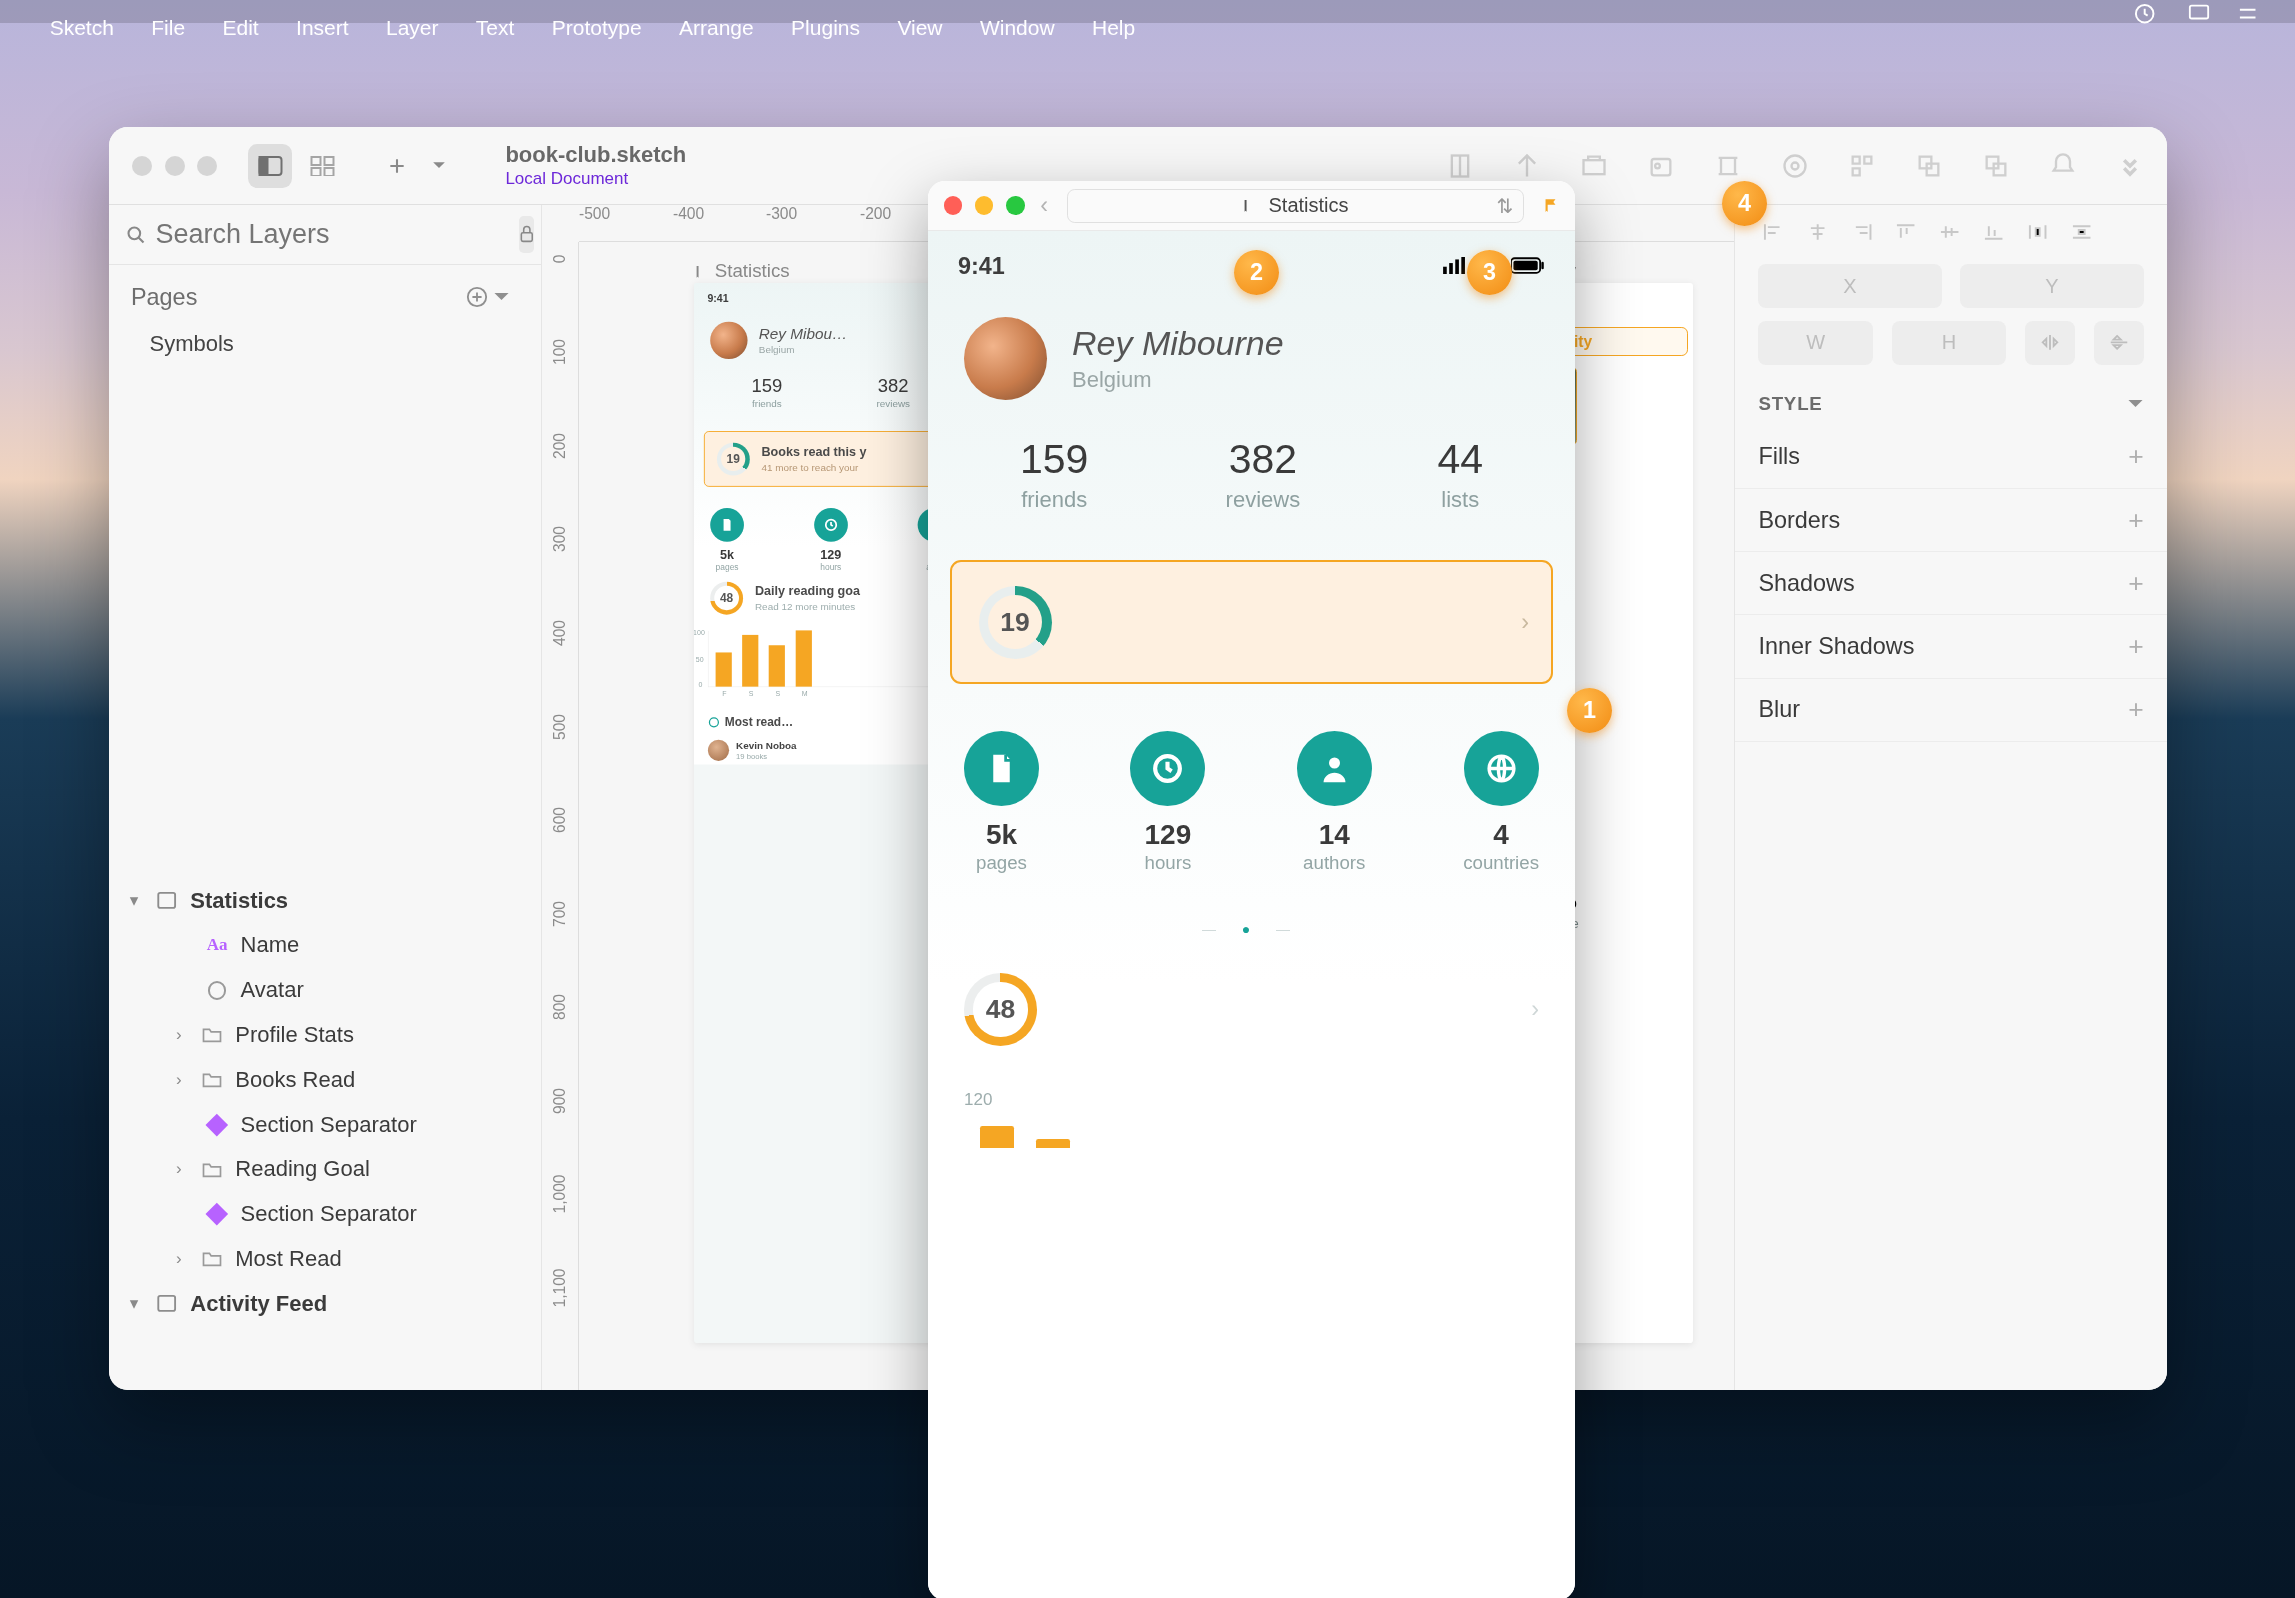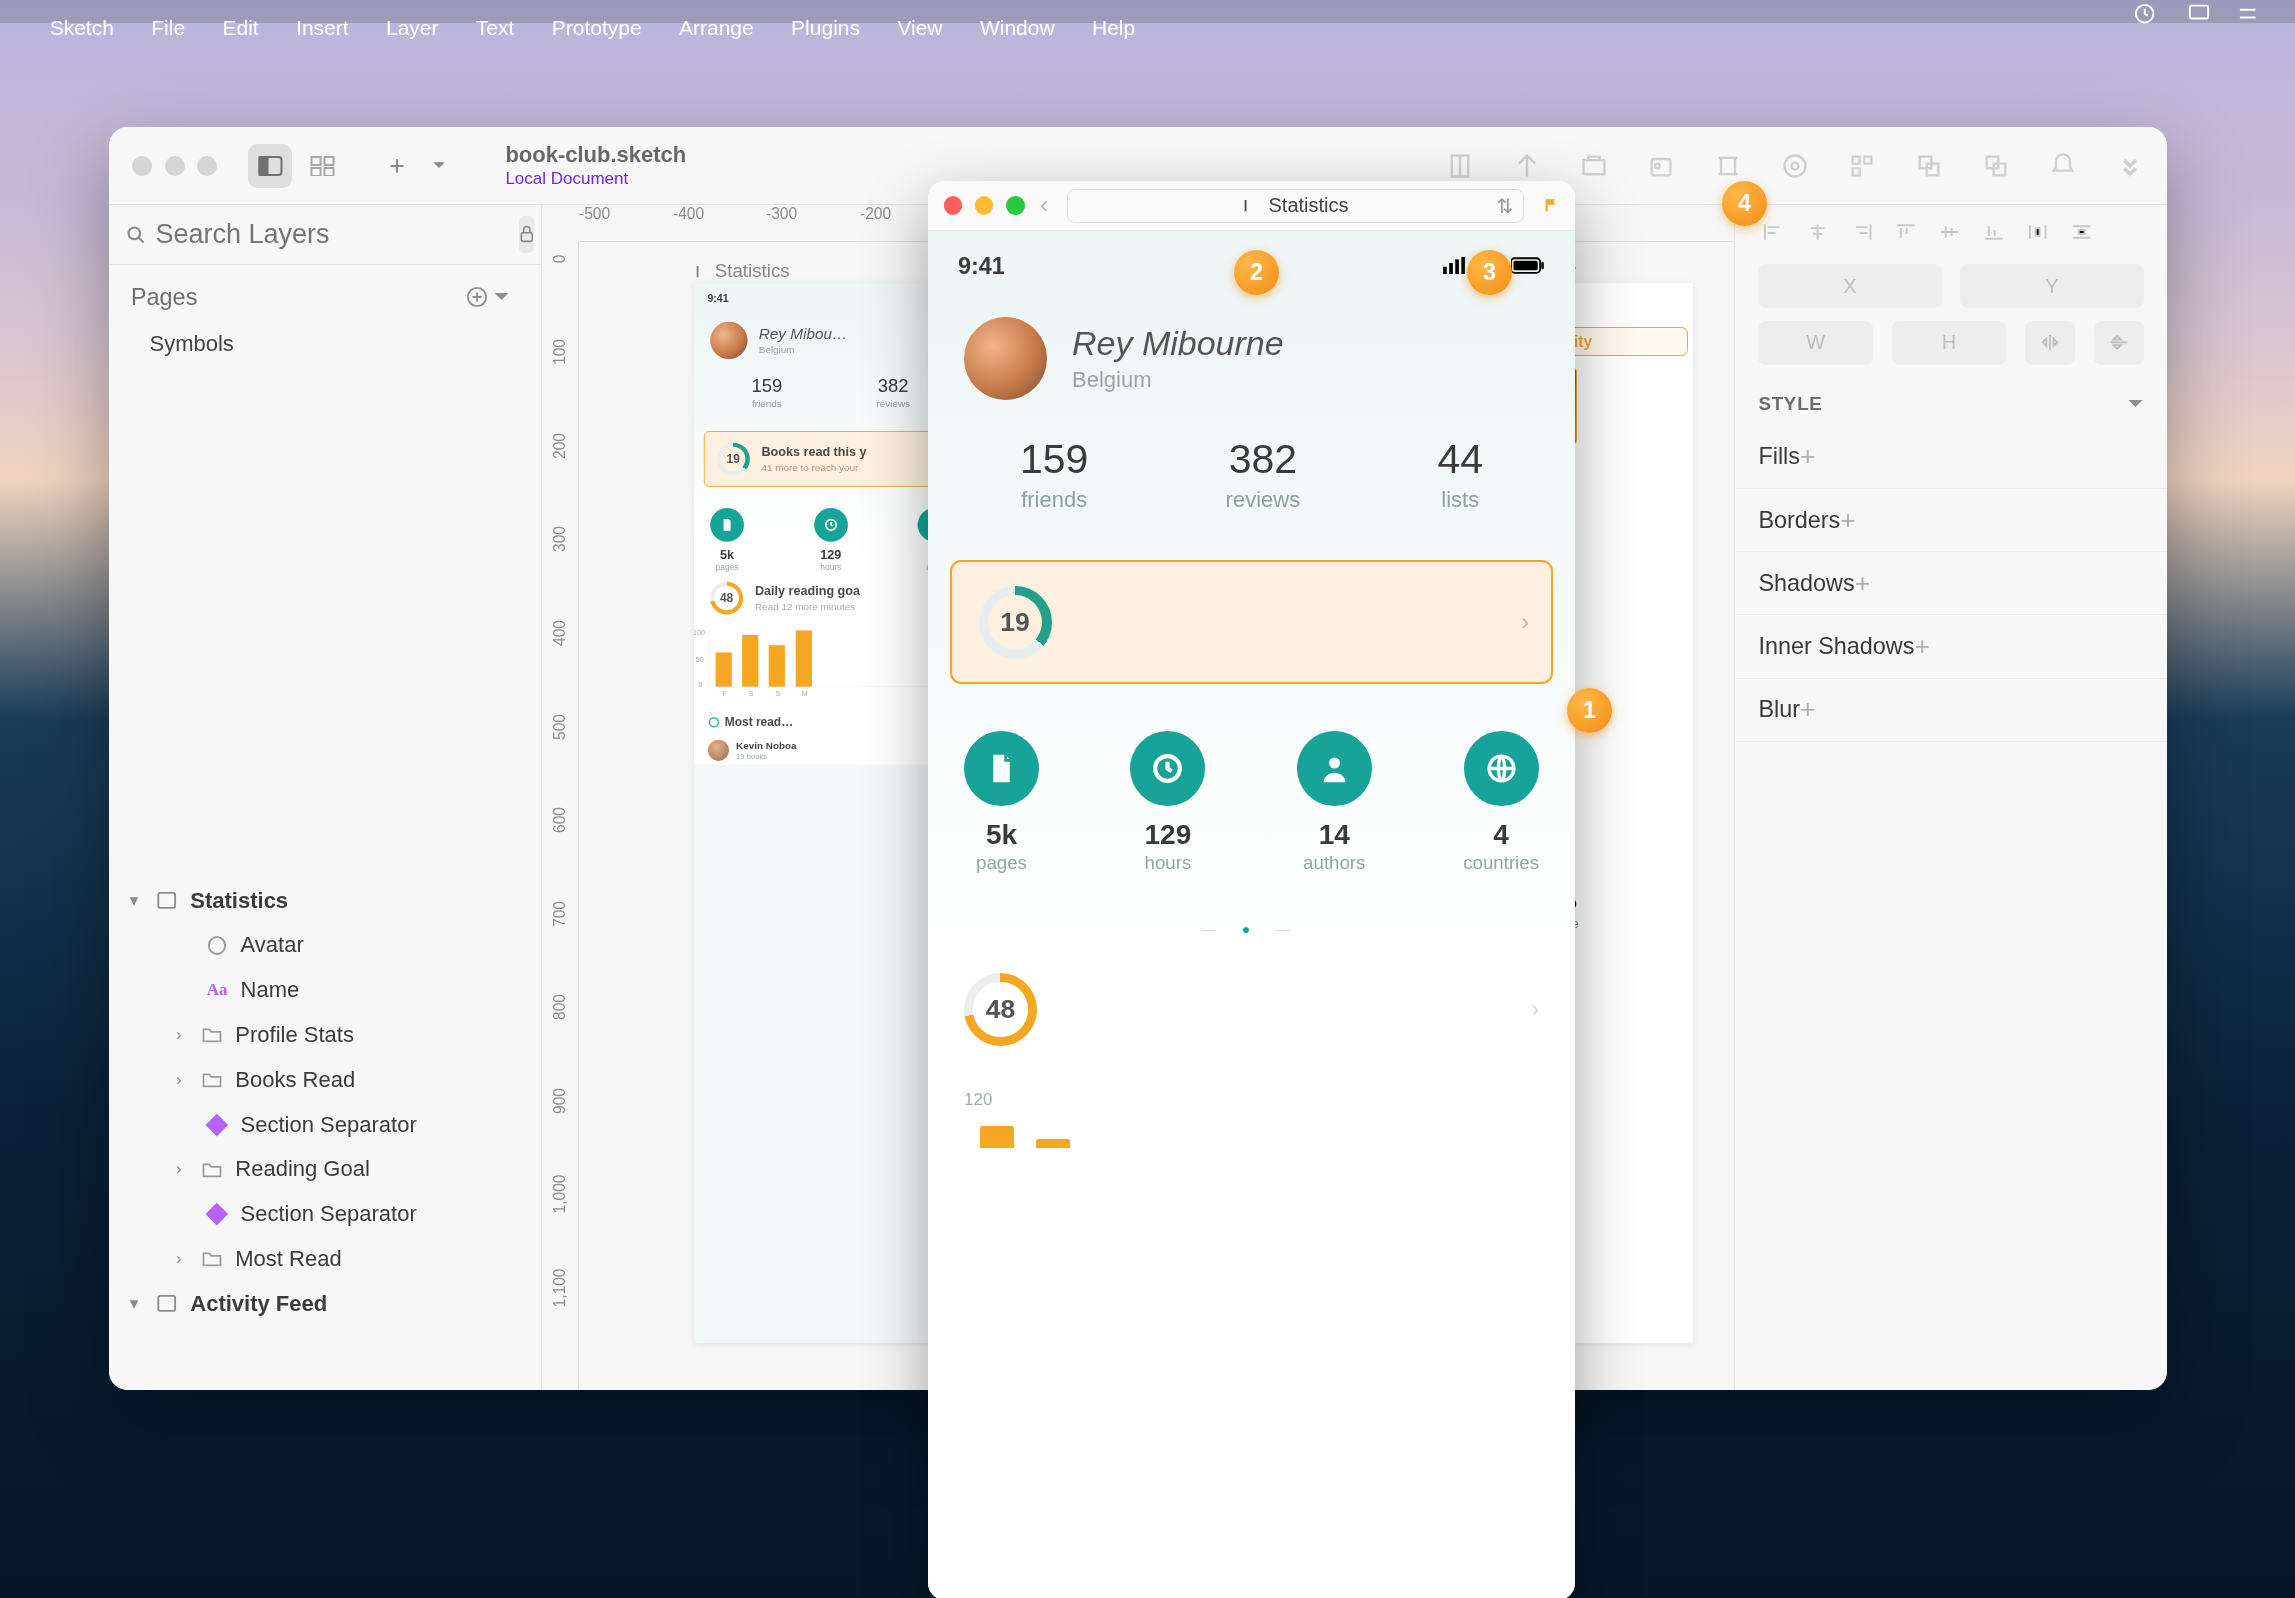--- a/index.html
+++ b/index.html
@@ -145,21 +145,21 @@
     flex:1; height:44px; border-radius:7.8px; background:#ededed;
     display:flex; align-items:center; justify-content:center;
     color:#bdbdbd; font-size:20px;
   }
   .coord-icon { width:50px; height:44px; border-radius:7.8px; background:#ededed; display:flex;align-items:center;justify-content:center;color:#bdbdbd; }
   .style-hdr {
     display:flex; align-items:center; justify-content:space-between;
     padding:22px 23.4px 11px; font-size:18.7px; font-weight:600; color:#6c6c6c; letter-spacing:0.8px;
   }
   .style-row {
-    display:flex; align-items:center; justify-content:flex-start;
+    display:flex; align-items:center; justify-content:space-between;
     padding:15.6px 23.4px; font-size:23.4px; color:#3a3a3a;
     border-bottom:0.8px solid #ececec;
   }
   .style-row .plus { color:#b0b0b0; font-size:26.5px; }
 
   
   .preview {
     position:absolute; left:928px; top:181px;
     width:647px; height:1419px;
     background:#fff; border-radius:17px;
@@ -445,29 +445,29 @@
         <span class="disclose">▾</span>
         <span class="layer-ic ic-artboard">
             <svg width="23.4" height="18.7" viewBox="0 0 24 20" fill="none" stroke="#8d8d8d" stroke-width="2">
               <rect x="3" y="2" width="18" height="16" rx="2"></rect>
             </svg>
           </span>
         <span style="font-weight:600">Statistics</span>
       </div>
       <div class="layer-row">
           <span class="indent2"></span>
+          <span class="layer-ic ic-text">Aa</span>
+          <span>Name</span>
+        </div>
+      <div class="layer-row">
+          <span class="indent2"></span>
           <span class="layer-ic">
             <span class="ic-oval"></span>
           </span>
           <span>Avatar</span>
-        </div>
-      <div class="layer-row">
-          <span class="indent2"></span>
-          <span class="layer-ic ic-text">Aa</span>
-          <span>Name</span>
         </div>
       <div class="layer-row">
           <span class="indent1"></span>
           <span class="disclose">›</span>
           <span class="layer-ic ic-folder">
             <svg width="22" height="17" viewBox="0 0 24 20" fill="none" stroke="#9a9a9a" stroke-width="2">
               <path d="M2 4h7l2 3h11v11H2z"></path>
             </svg>
           </span>
           <span>Profile Stats</span>

